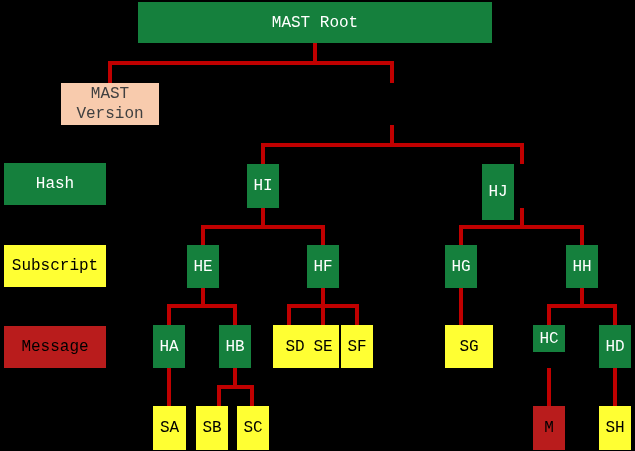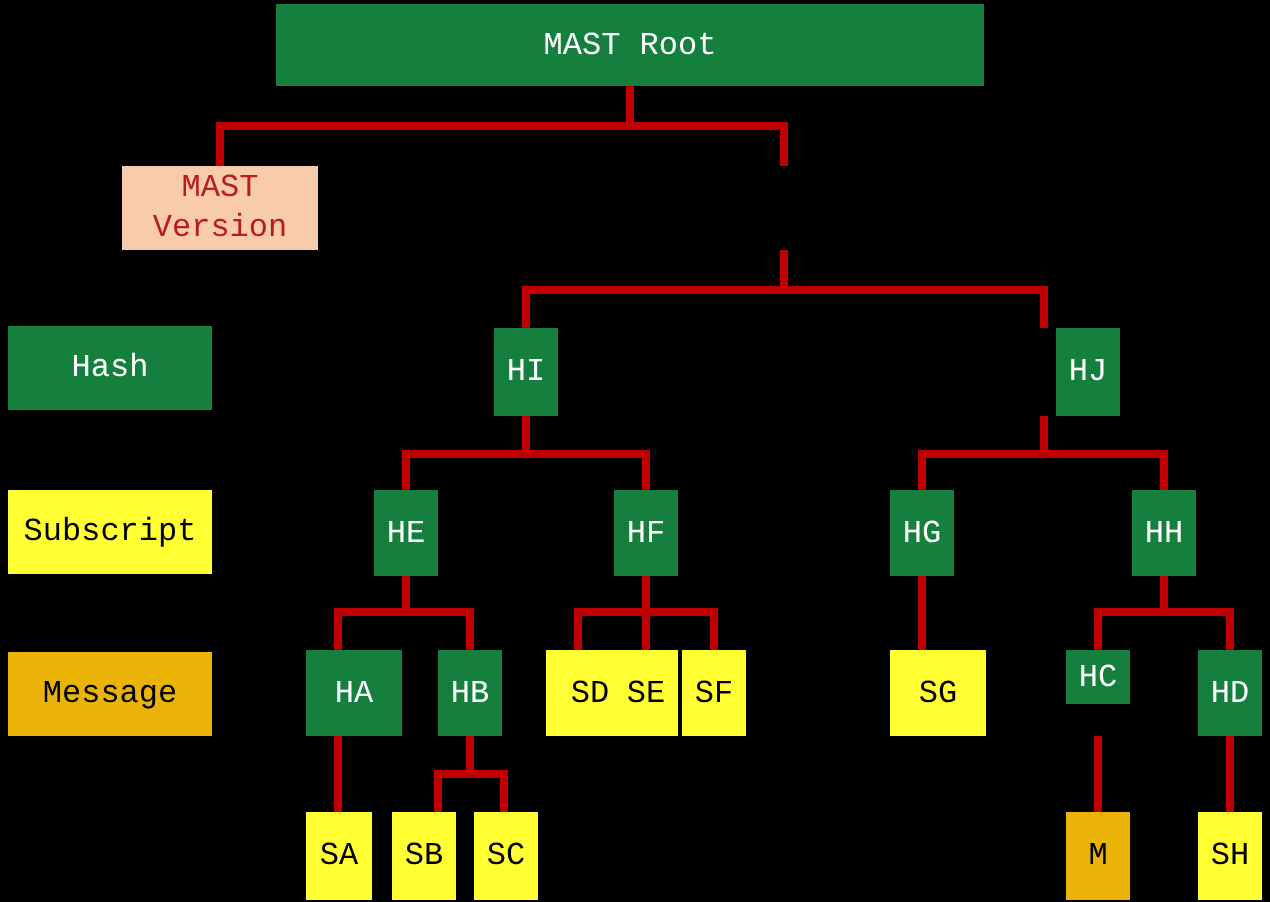--- a/index.html
+++ b/index.html
@@ -19,23 +19,23 @@
     position: absolute;
     display: flex;
     align-items: center;
     justify-content: center;
     text-align: center;
     font-size: 16px;
     line-height: 20px;
     box-sizing: border-box;
   }
   .blue   { background: #15803d; color: #FFFFFF; }
-  .peach  { background: #F8CBAD; color: #b91c1c; }
+  .peach  { background: #F8CBAD; color: #404040; }
   .yellow { background: #FFFF33; color: #000000; }
-  .salmon { background: #eab308; color: #000000; }
+  .salmon { background: #b91c1c; color: #000000; }
   .line {
     position: absolute;
     background: #C00000;
   }
 </style>
 </head>
 <body>
 
 <div id="canvas">
 
@@ -90,28 +90,28 @@
 
   <div class="node blue" style="left:138px;top:2px;width:354px;height:41px">MAST Root</div>
 
   <div class="node peach" style="left:61px;top:83px;width:98px;height:42px">MAST Version</div>
 
   <div class="node blue" style="left:4px;top:163px;width:102px;height:42px">Hash</div>
   <div class="node yellow" style="left:4px;top:245px;width:102px;height:42px">Subscript</div>
   <div class="node salmon" style="left:4px;top:326px;width:102px;height:42px">Message</div>
 
   <div class="node blue" style="left:247px;top:164px;width:32px;height:44px">HI</div>
-  <div class="node blue" style="left:528px;top:164px;width:32px;height:44px">HJ</div>
+  <div class="node blue" style="left:482px;top:164px;width:32px;height:56px">HJ</div>
 
   <div class="node blue" style="left:187px;top:245px;width:32px;height:43px">HE</div>
   <div class="node blue" style="left:307px;top:245px;width:32px;height:43px">HF</div>
   <div class="node blue" style="left:445px;top:245px;width:32px;height:43px">HG</div>
   <div class="node blue" style="left:566px;top:245px;width:32px;height:43px">HH</div>
 
-  <div class="node blue" style="left:153px;top:325px;width:48px;height:43px">HA</div>
+  <div class="node blue" style="left:153px;top:325px;width:32px;height:43px">HA</div>
   <div class="node blue" style="left:219px;top:325px;width:32px;height:43px">HB</div>
   <div class="node yellow" style="left:273px;top:325px;width:44px;height:43px">SD</div>
   <div class="node yellow" style="left:307px;top:325px;width:32px;height:43px">SE</div>
   <div class="node yellow" style="left:341px;top:325px;width:32px;height:43px">SF</div>
   <div class="node yellow" style="left:445px;top:325px;width:48px;height:43px">SG</div>
   <div class="node blue" style="left:533px;top:325px;width:32px;height:27px">HC</div>
   <div class="node blue" style="left:599px;top:325px;width:32px;height:43px">HD</div>
 
   <div class="node yellow" style="left:153px;top:406px;width:33px;height:44px">SA</div>
   <div class="node yellow" style="left:196px;top:406px;width:32px;height:44px">SB</div>

